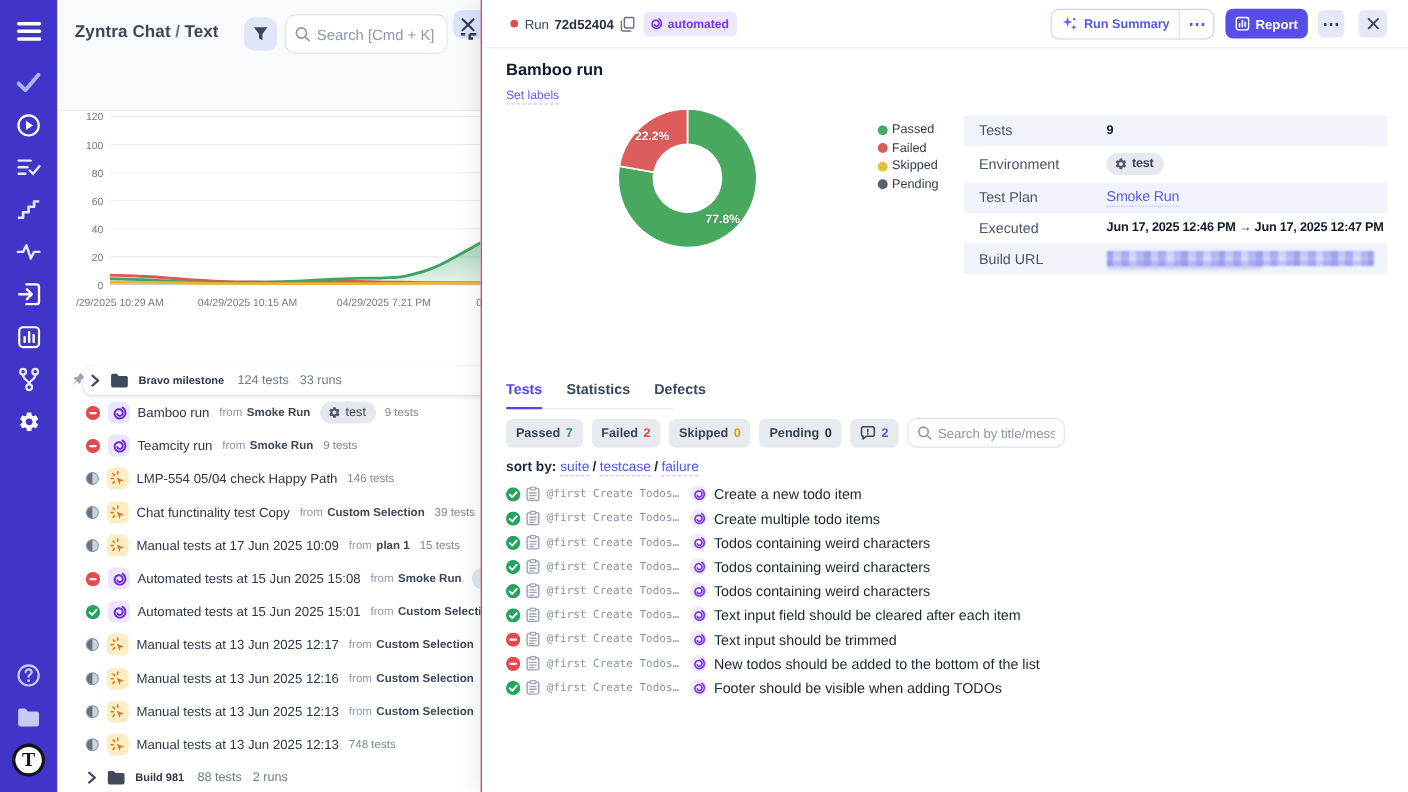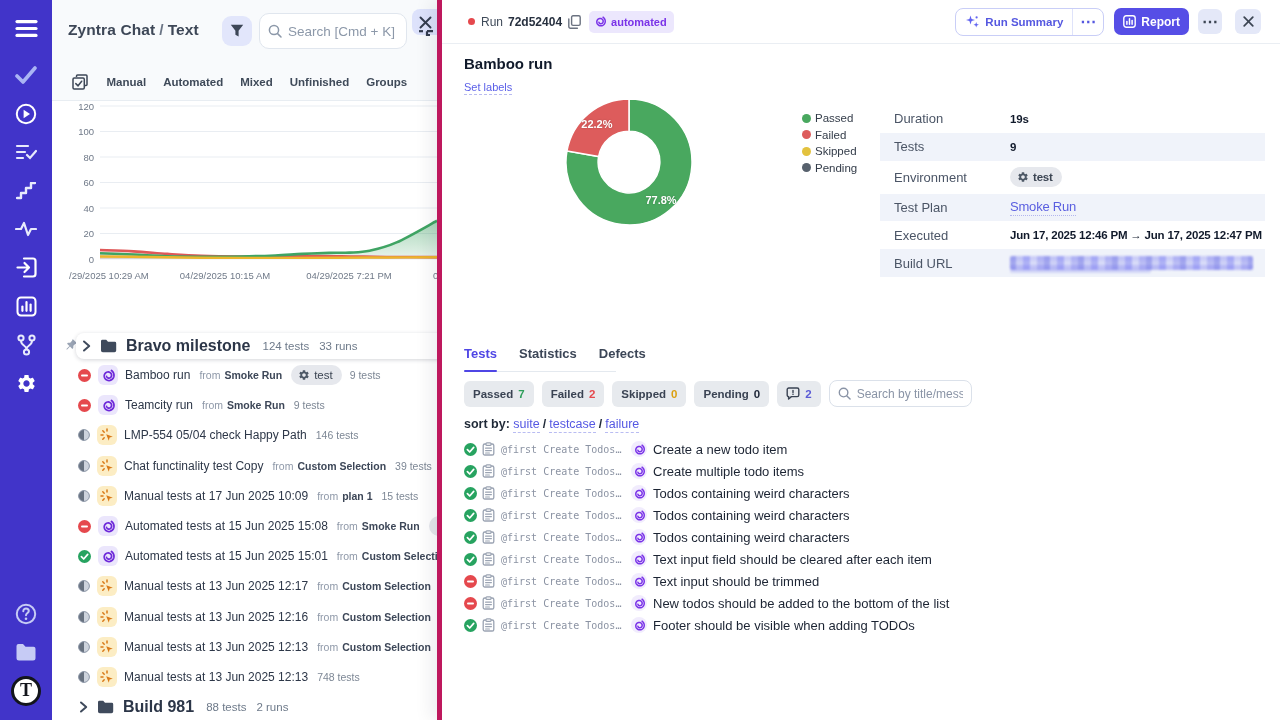--- a/index.html
+++ b/index.html
@@ -38,35 +38,35 @@
 
   
   .lp-list { position:absolute; left:0; top:330px; width:385px; bottom:0; }
   .pin-row { position:relative; height:30px; }
   .pin-ic { position:absolute; left:13px; top:8px; }
   .pin-card { position:absolute; left:24px; top:3px; right:-10px; height:26px; background:#fff; border-radius:8px; box-shadow:0 1px 4px rgba(15,23,42,.18); display:flex; align-items:center; }
   .grow { display:flex; align-items:center; height:30.2px; cursor:pointer; }
   .grow .chev { margin-left:27px; margin-right:9px; display:flex; }
   .pin-card .chev { margin-left:6px; margin-right:9px; display:flex; }
   .grow .foldic, .pin-card .foldic { margin-right:9px; display:flex; }
-  .gname { font-size:16px; font-weight:bold; color:#2c3648; margin-right:12px; white-space:nowrap; }
+  .gname { font-size:10px; font-weight:bold; color:#2c3648; margin-right:12px; white-space:nowrap; }
   .gmeta { font-size:11.5px; color:#6e7a8a; margin-right:10px; white-space:nowrap; }
   .rrow { display:flex; align-items:center; height:30.2px; padding-left:26px; cursor:pointer; white-space:nowrap; }
   .rrow .sic { flex:none; display:flex; margin-right:7px; }
   .rrow .kic { flex:none; width:20px; height:20px; border-radius:6px; display:flex; align-items:center; justify-content:center; margin-right:7px; }
   .kic.automated { background:#ebe6fc; }
   .kic.manual { background:#fcedc4; }
   .rname { font-size:12px; color:#2d3748; margin-right:9px; }
   .rfrom { font-size:10.5px; color:#8e98a8; margin-right:4px; }
   .rsource { font-size:10.5px; font-weight:bold; color:#3d4758; margin-right:9px; }
   .rtests { font-size:10.5px; color:#7d8795; }
   .envchip { display:inline-flex; align-items:center; gap:4px; background:#e6e8ed; border-radius:10px; height:20px; padding:0 9px 0 7px; font-size:11.5px; color:#3c4553; margin-right:8px; flex:none; }
 
   
-  .overlay { position:absolute; left:437px; top:0; width:843px; height:720px; background:#fff; border-left:5px solid #be185d; box-shadow:-7px 0 16px rgba(15,23,42,.07); z-index:10; }
+  .overlay { position:absolute; left:437px; top:0; width:843px; height:720px; background:#fff; border-left:1px solid #be185d; box-shadow:-7px 0 16px rgba(15,23,42,.07); z-index:10; }
   .ov-topbar { position:absolute; left:0; top:0; width:100%; height:44px; border-bottom:1px solid #eaeef3; display:flex; align-items:center; }
   .run-dot { width:7px; height:7px; border-radius:50%; background:#e5484d; margin-left:26px; margin-right:6px; flex:none; }
   .run-label { font-size:12px; color:#3f4a59; margin-right:5px; }
   .run-id { font-size:12px; font-weight:bold; color:#27303f; margin-right:6px; }
   .copy-btn { display:flex; cursor:pointer; margin-right:8px; }
   .auto-pill { display:inline-flex; align-items:center; gap:4px; background:#ece7fd; color:#7a33e8; border-radius:5px; height:22px; padding:0 7px 0 5px; font-size:11px; font-weight:bold; cursor:pointer; }
   .tb-right { margin-left:auto; display:flex; align-items:center; margin-right:19px; }
   .summary-group { display:flex; align-items:stretch; height:28px; border:1px solid #c9cef7; border-radius:8px; background:#fff; overflow:hidden; margin-right:10px; }
   .summary-main { display:flex; align-items:center; gap:5px; padding:0 9px; font-size:11.5px; font-weight:bold; color:#5558e0; cursor:pointer; }
   .summary-dots { display:flex; align-items:center; padding:0 7px; border-left:1px solid #dfe3fa; color:#5558e0; cursor:pointer; font-weight:bold; }
@@ -273,36 +273,20 @@
         </span>
       </div>
     <div class="lp-under-close" style="display: inline-flex;">
         <svg width="16" height="7" viewBox="0 0 16 7">
           <g stroke="#333c4e" stroke-width="2.2" fill="none">
             <path d="M1 1.2 H5"></path>
             <path d="M9 1.2 H15 M9 1.2 L9 5 L12 5"></path>
           </g>
         </svg>
       </div>
-    <div class="lp-tabs">
-      <span class="check-sel">
-          <span style="display: inline-flex;">
-            <svg width="16" height="16" viewBox="0 0 16 16">
-              <path d="M4.5 3 V2 A1 1 0 0 1 5.5 1 H14 A1 1 0 0 1 15 2 V10.5 A1 1 0 0 1 14 11.5 H13" stroke="#3d4757" stroke-width="1.5" fill="none"></path>
-              <rect x="1" y="4" width="11.3" height="11" rx="1.2" stroke="#3d4757" stroke-width="1.5" fill="none"></rect>
-              <path d="M3.8 9.6 L6 11.8 L9.7 7.2" stroke="#3d4757" stroke-width="1.5" fill="none" stroke-linecap="round"></path>
-            </svg>
-          </span>
-        </span>
-      <span class="lp-tab">Manual</span>
-      <span class="lp-tab">Automated</span>
-      <span class="lp-tab">Mixed</span>
-      <span class="lp-tab">Unfinished</span>
-      <span class="lp-tab">Groups</span>
-    </div>
   </div>
   <div class="lp-chart">
     <svg id="trend-svg" width="385" height="168" viewBox="0 0 385 168">
         <line x1="48" y1="158" x2="385" y2="158" stroke="#e9edf2" stroke-width="1"></line>
         <text x="42" y="161.5" text-anchor="end" font-size="9.5" fill="#6f7988" font-family="Liberation Sans, sans-serif">0</text>
         <line x1="48" y1="132.5" x2="385" y2="132.5" stroke="#e9edf2" stroke-width="1"></line>
         <text x="42" y="136" text-anchor="end" font-size="9.5" fill="#6f7988" font-family="Liberation Sans, sans-serif">20</text>
         <line x1="48" y1="107" x2="385" y2="107" stroke="#e9edf2" stroke-width="1"></line>
         <text x="42" y="110.5" text-anchor="end" font-size="9.5" fill="#6f7988" font-family="Liberation Sans, sans-serif">40</text>
         <line x1="48" y1="81.5" x2="385" y2="81.5" stroke="#e9edf2" stroke-width="1"></line>
@@ -705,24 +689,20 @@
         <span class="dot" style="background: rgb(227, 194, 62);"></span>
         <span class="lt">Skipped</span>
       </div>
       <div class="li">
         <span class="dot" style="background: rgb(87, 97, 109);"></span>
         <span class="lt">Pending</span>
       </div>
     </div>
 
   <div class="details" id="details-table">
-      <div class="drow">
-        <div class="dlabel">Duration</div>
-        <div class="dvalue">19s</div>
-      </div>
       <div class="drow striped">
         <div class="dlabel">Tests</div>
         <div class="dvalue">9</div>
       </div>
       <div class="drow tall">
         <div class="dlabel">Environment</div>
         <div class="dvalue">
           <span class="envchip">
             <span style="display: inline-flex;">
               <svg width="12" height="12" viewBox="0 0 24 24">

